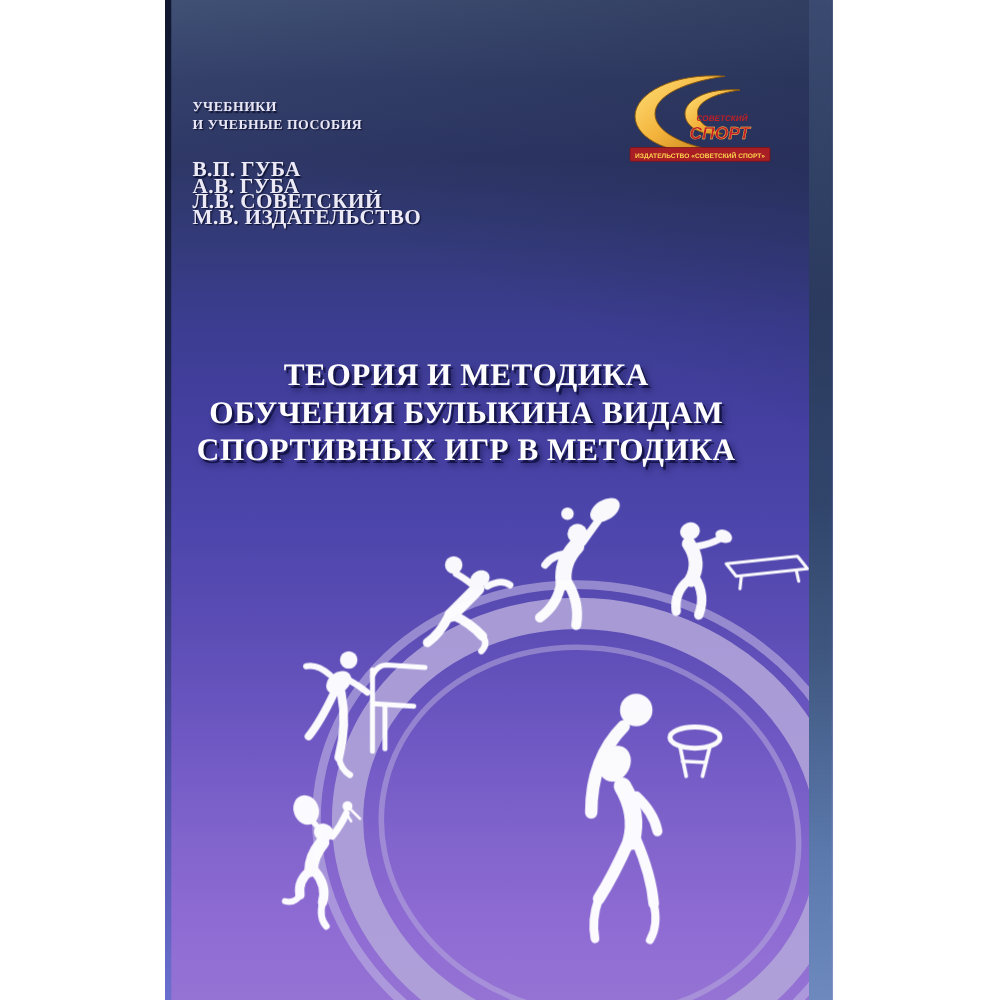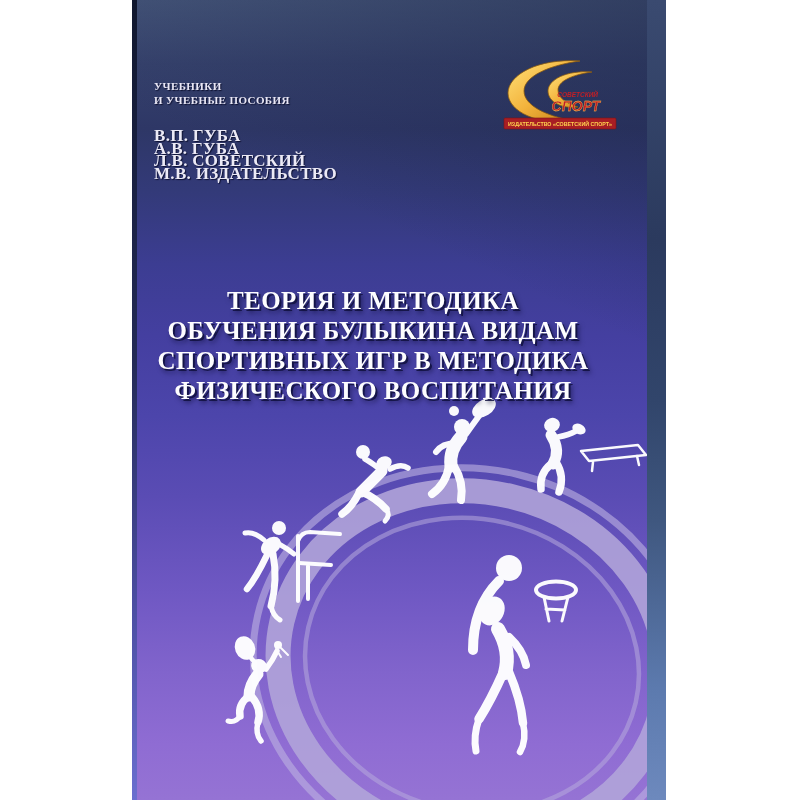--- a/index.html
+++ b/index.html
@@ -170,19 +170,18 @@
       <div>В.П. ГУБА</div>
       <div>А.В. ГУБА</div>
       <div>Л.В. СОВЕТСКИЙ</div>
       <div>М.В. ИЗДАТЕЛЬСТВО</div>
     </div>
 
     <div class="title">
       <div>ТЕОРИЯ И МЕТОДИКА</div>
       <div>ОБУЧЕНИЯ БУЛЫКИНА ВИДАМ</div>
       <div>СПОРТИВНЫХ ИГР В МЕТОДИКА</div>
-      <div>ФИЗИЧЕСКОГО ВОСПИТАНИЯ</div>
     </div>
 
     <div class="edge-left"></div>
     <div class="edge-right"></div>
   </div>
 </div>
 
 </body></html>

